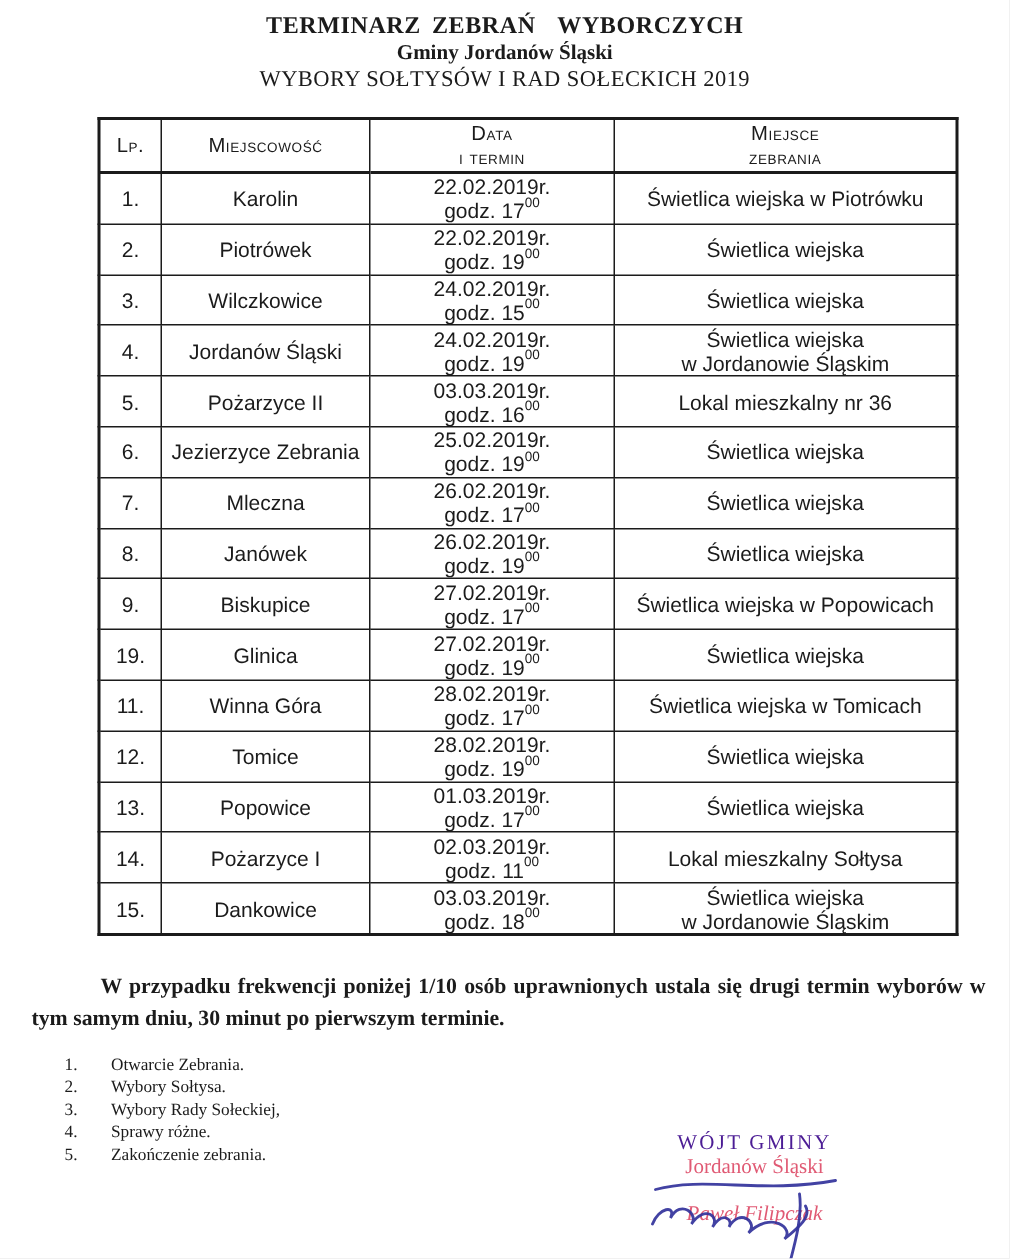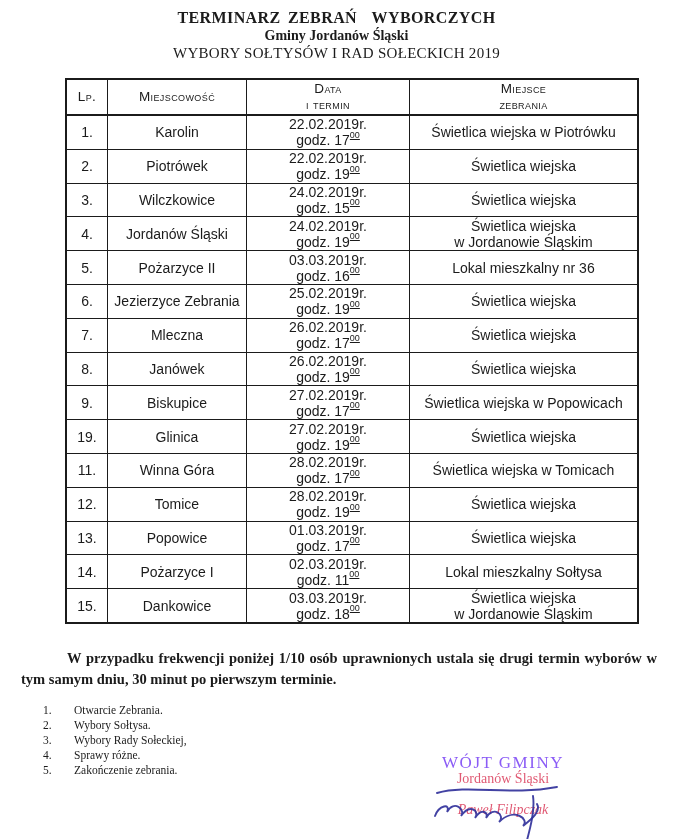--- a/index.html
+++ b/index.html
@@ -26,39 +26,39 @@
     font-variant:small-caps;letter-spacing:.4px;
     border-bottom:2px solid #1b1b1b;line-height:16px;
   }
   .schedule tbody td{height:32.8px;font-size:14px;line-height:16px;}
   .col-lp{width:34px;}
   .col-place{width:132px;}
   .col-date{width:156px;}
   .col-venue{width:221px;}
   .dl1,.dl2{line-height:16px;}
   sup.mins{
-    font-size:9px;text-decoration:underline;
+    font-size:9px;
     position:relative;top:-2px;vertical-align:super;line-height:0;
   }
   
   .notice{
     position:absolute;left:21px;top:648px;width:636px;
     font-size:14.5px;font-weight:bold;text-align:justify;
     text-indent:46px;line-height:21px;margin:0;
   }
   
   .agenda{position:absolute;left:21px;top:698px;}
   .agenda-title{font-size:15.5px;text-decoration:underline;}
   .agenda-list{margin-top:5px;}
   .agenda-item{display:flex;font-size:11.5px;line-height:15px;}
   .agenda-num{width:22px;margin-left:22px;text-align:left;}
   .agenda-text{margin-left:9px;}
   
   .stamp{position:absolute;left:441px;top:755px;width:124px;text-align:center;}
-  .stamp-line1{font-size:17px;letter-spacing:1.5px;color:#8b5cf6;line-height:16px;}
+  .stamp-line1{font-size:14px;letter-spacing:1.5px;color:#4c1d95;line-height:16px;}
   .stamp-line2{font-size:14px;color:#e05a74;line-height:16px;}
   .stamp-name{font-size:14px;font-style:italic;color:#e05a74;margin-top:15px;line-height:16px;}
   .sig-svg{position:absolute;left:-14px;top:12px;pointer-events:none;}
   .sig-svg path{fill:none;stroke:#32329b;stroke-width:1.9;stroke-linecap:round;opacity:.92;}
 </style>
 </head>
 <body>
 
 <div class="page">
 

